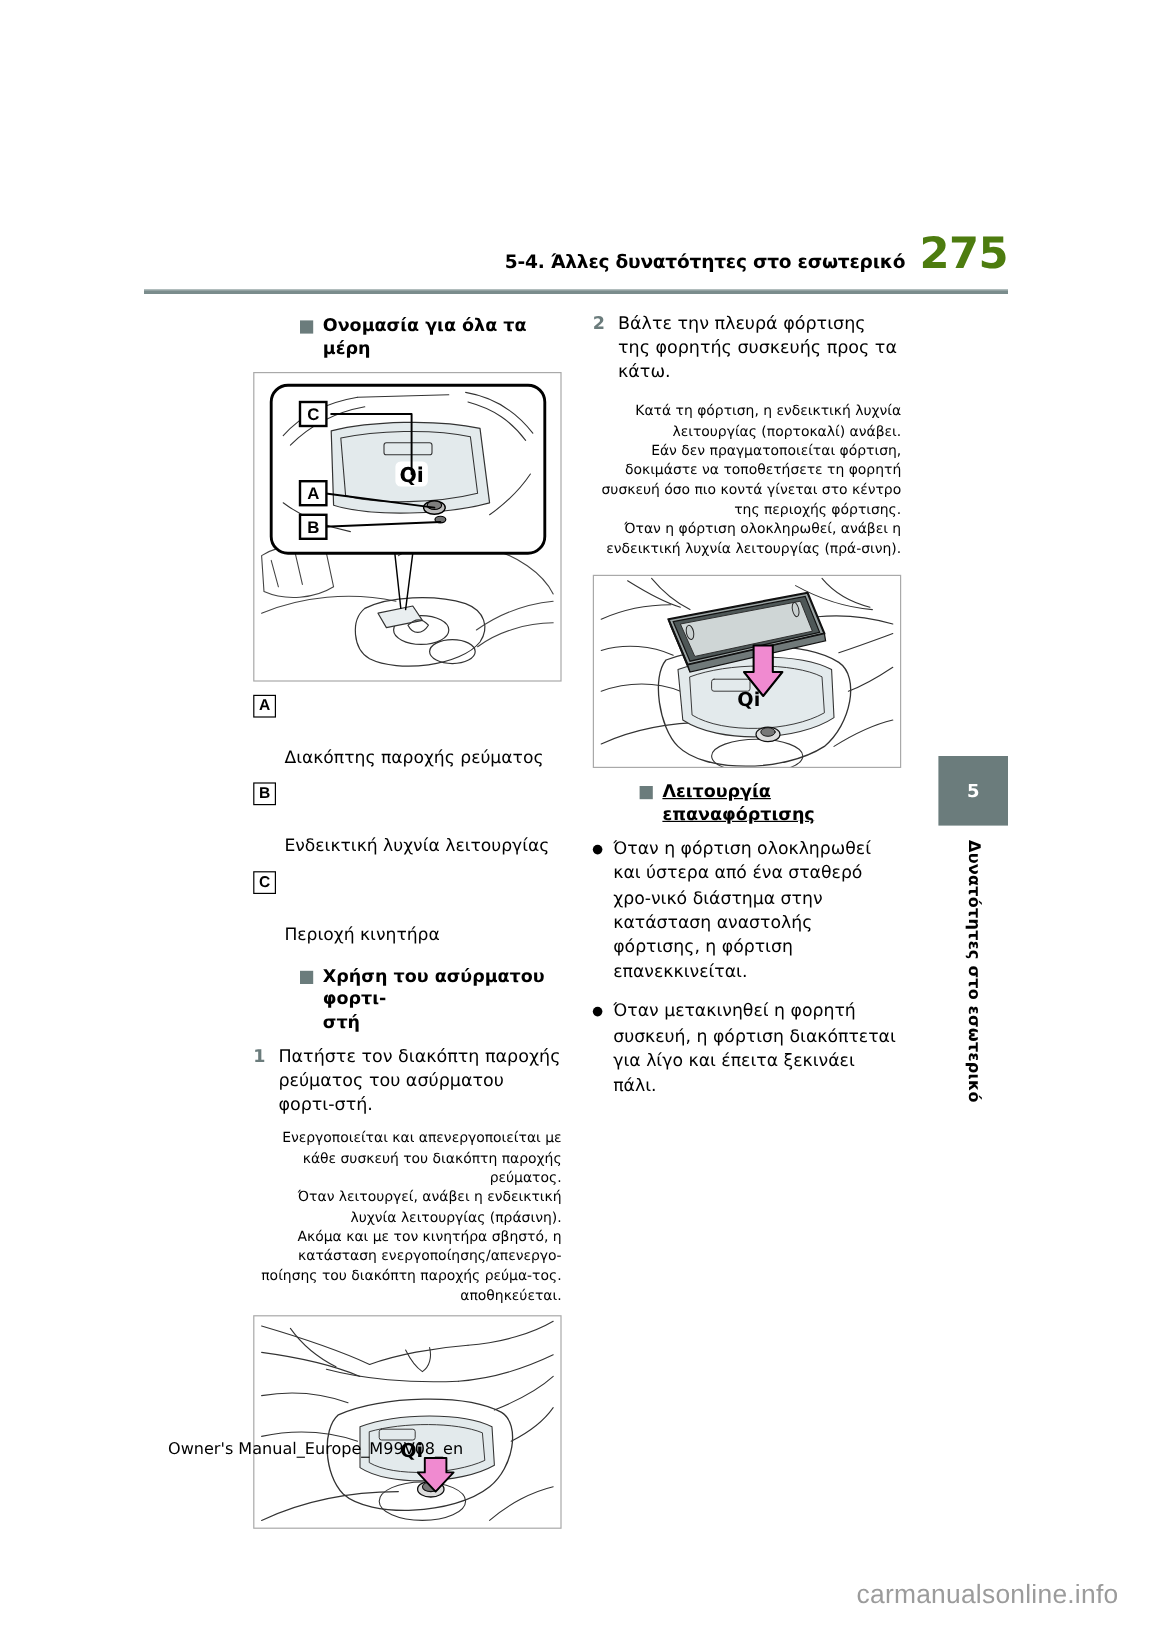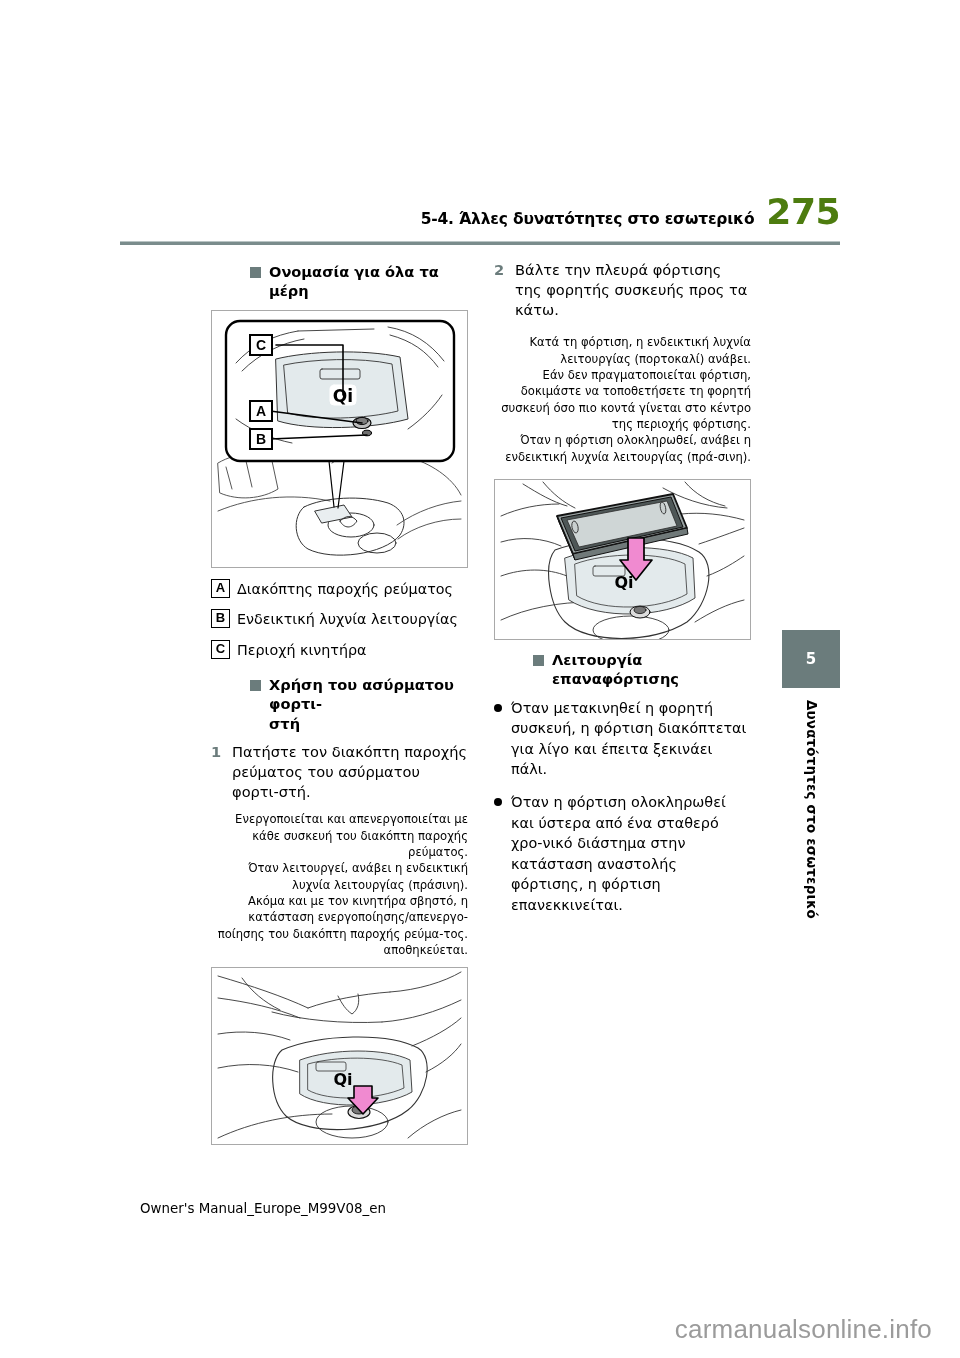--- a/index.html
+++ b/index.html
@@ -109,20 +109,21 @@
     line-height: 16px;
     text-align: center;
     color: #000;
     font-family: "Liberation Sans", sans-serif;
   }
   .legend-row .lt {
     font-size: 14.3px;
     line-height: 1.3;
     color: #000;
     padding-top: 1px;
+    margin-top: 43px;
   }
 
   
   .step {
     display: flex;
     align-items: flex-start;
     gap: 9px;
     margin: 9px 0 6px 0;
   }
   .step .num {
@@ -214,21 +215,21 @@
     position: absolute;
     left: 0; top: 1300px;
     width: 960px; height: 58px;
     background: #ffffff;
     display: flex;
     align-items: center;
     justify-content: flex-end;
     padding-right: 28px;
   }
   #watermark span {
-    font-size: 26px;
+    font-size: 22px;
     color: #9b9b9b;
     font-family: "Liberation Sans", sans-serif;
     letter-spacing: 0.2px;
   }
 </style>
 </head>
 <body>
 
 <div id="page">
 
@@ -437,33 +438,33 @@
           <ellipse cx="80" cy="47" rx="3" ry="6" transform="rotate(-12 80 47)" fill="#c9d0d0" stroke="#222" stroke-width="0.8"></ellipse>
           <ellipse cx="168" cy="28" rx="2.6" ry="6" transform="rotate(-12 168 28)" fill="#c9d0d0" stroke="#222" stroke-width="0.8"></ellipse>
         </g>
 
         <g>
           <path d="M133 58 L 149 58 L 149 80 L 157 80 L 141 100 L 125 80 L 133 80 Z" fill="#f08ad0" stroke="#000" stroke-width="1.7" stroke-linejoin="round"></path>
         </g>
       </svg>
     </div>
 
-    <div class="sec-head" style="margin-top:10px;">
+    <div class="sec-head" style="margin-top:10px;text-decoration:underline;">
       <span class="sq"></span>
       <span class="txt">Λειτουργία επαναφόρτισης</span>
     </div>
 
     <div class="blist">
       <div class="bitem">
         <span class="dot"></span>
-        <span class="btxt">Όταν μετακινηθεί η φορητή συσκευή, η φόρτιση διακόπτεται για λίγο και έπειτα ξεκινάει πάλι.</span>
+        <span class="btxt">Όταν η φόρτιση ολοκληρωθεί και ύστερα από ένα σταθερό χρο-νικό διάστημα στην κατάσταση αναστολής φόρτισης, η φόρτιση επανεκκινείται.</span>
       </div>
       <div class="bitem">
         <span class="dot"></span>
-        <span class="btxt">Όταν η φόρτιση ολοκληρωθεί και ύστερα από ένα σταθερό χρο-νικό διάστημα στην κατάσταση αναστολής φόρτισης, η φόρτιση επανεκκινείται.</span>
+        <span class="btxt">Όταν μετακινηθεί η φορητή συσκευή, η φόρτιση διακόπτεται για λίγο και έπειτα ξεκινάει πάλι.</span>
       </div>
     </div>
 
   </div>
 
   <div id="side-tab">
     <span>5</span>
   </div>
   <div id="side-tab-label">
     <span>Δυνατότητες στο εσωτερικό</span>

